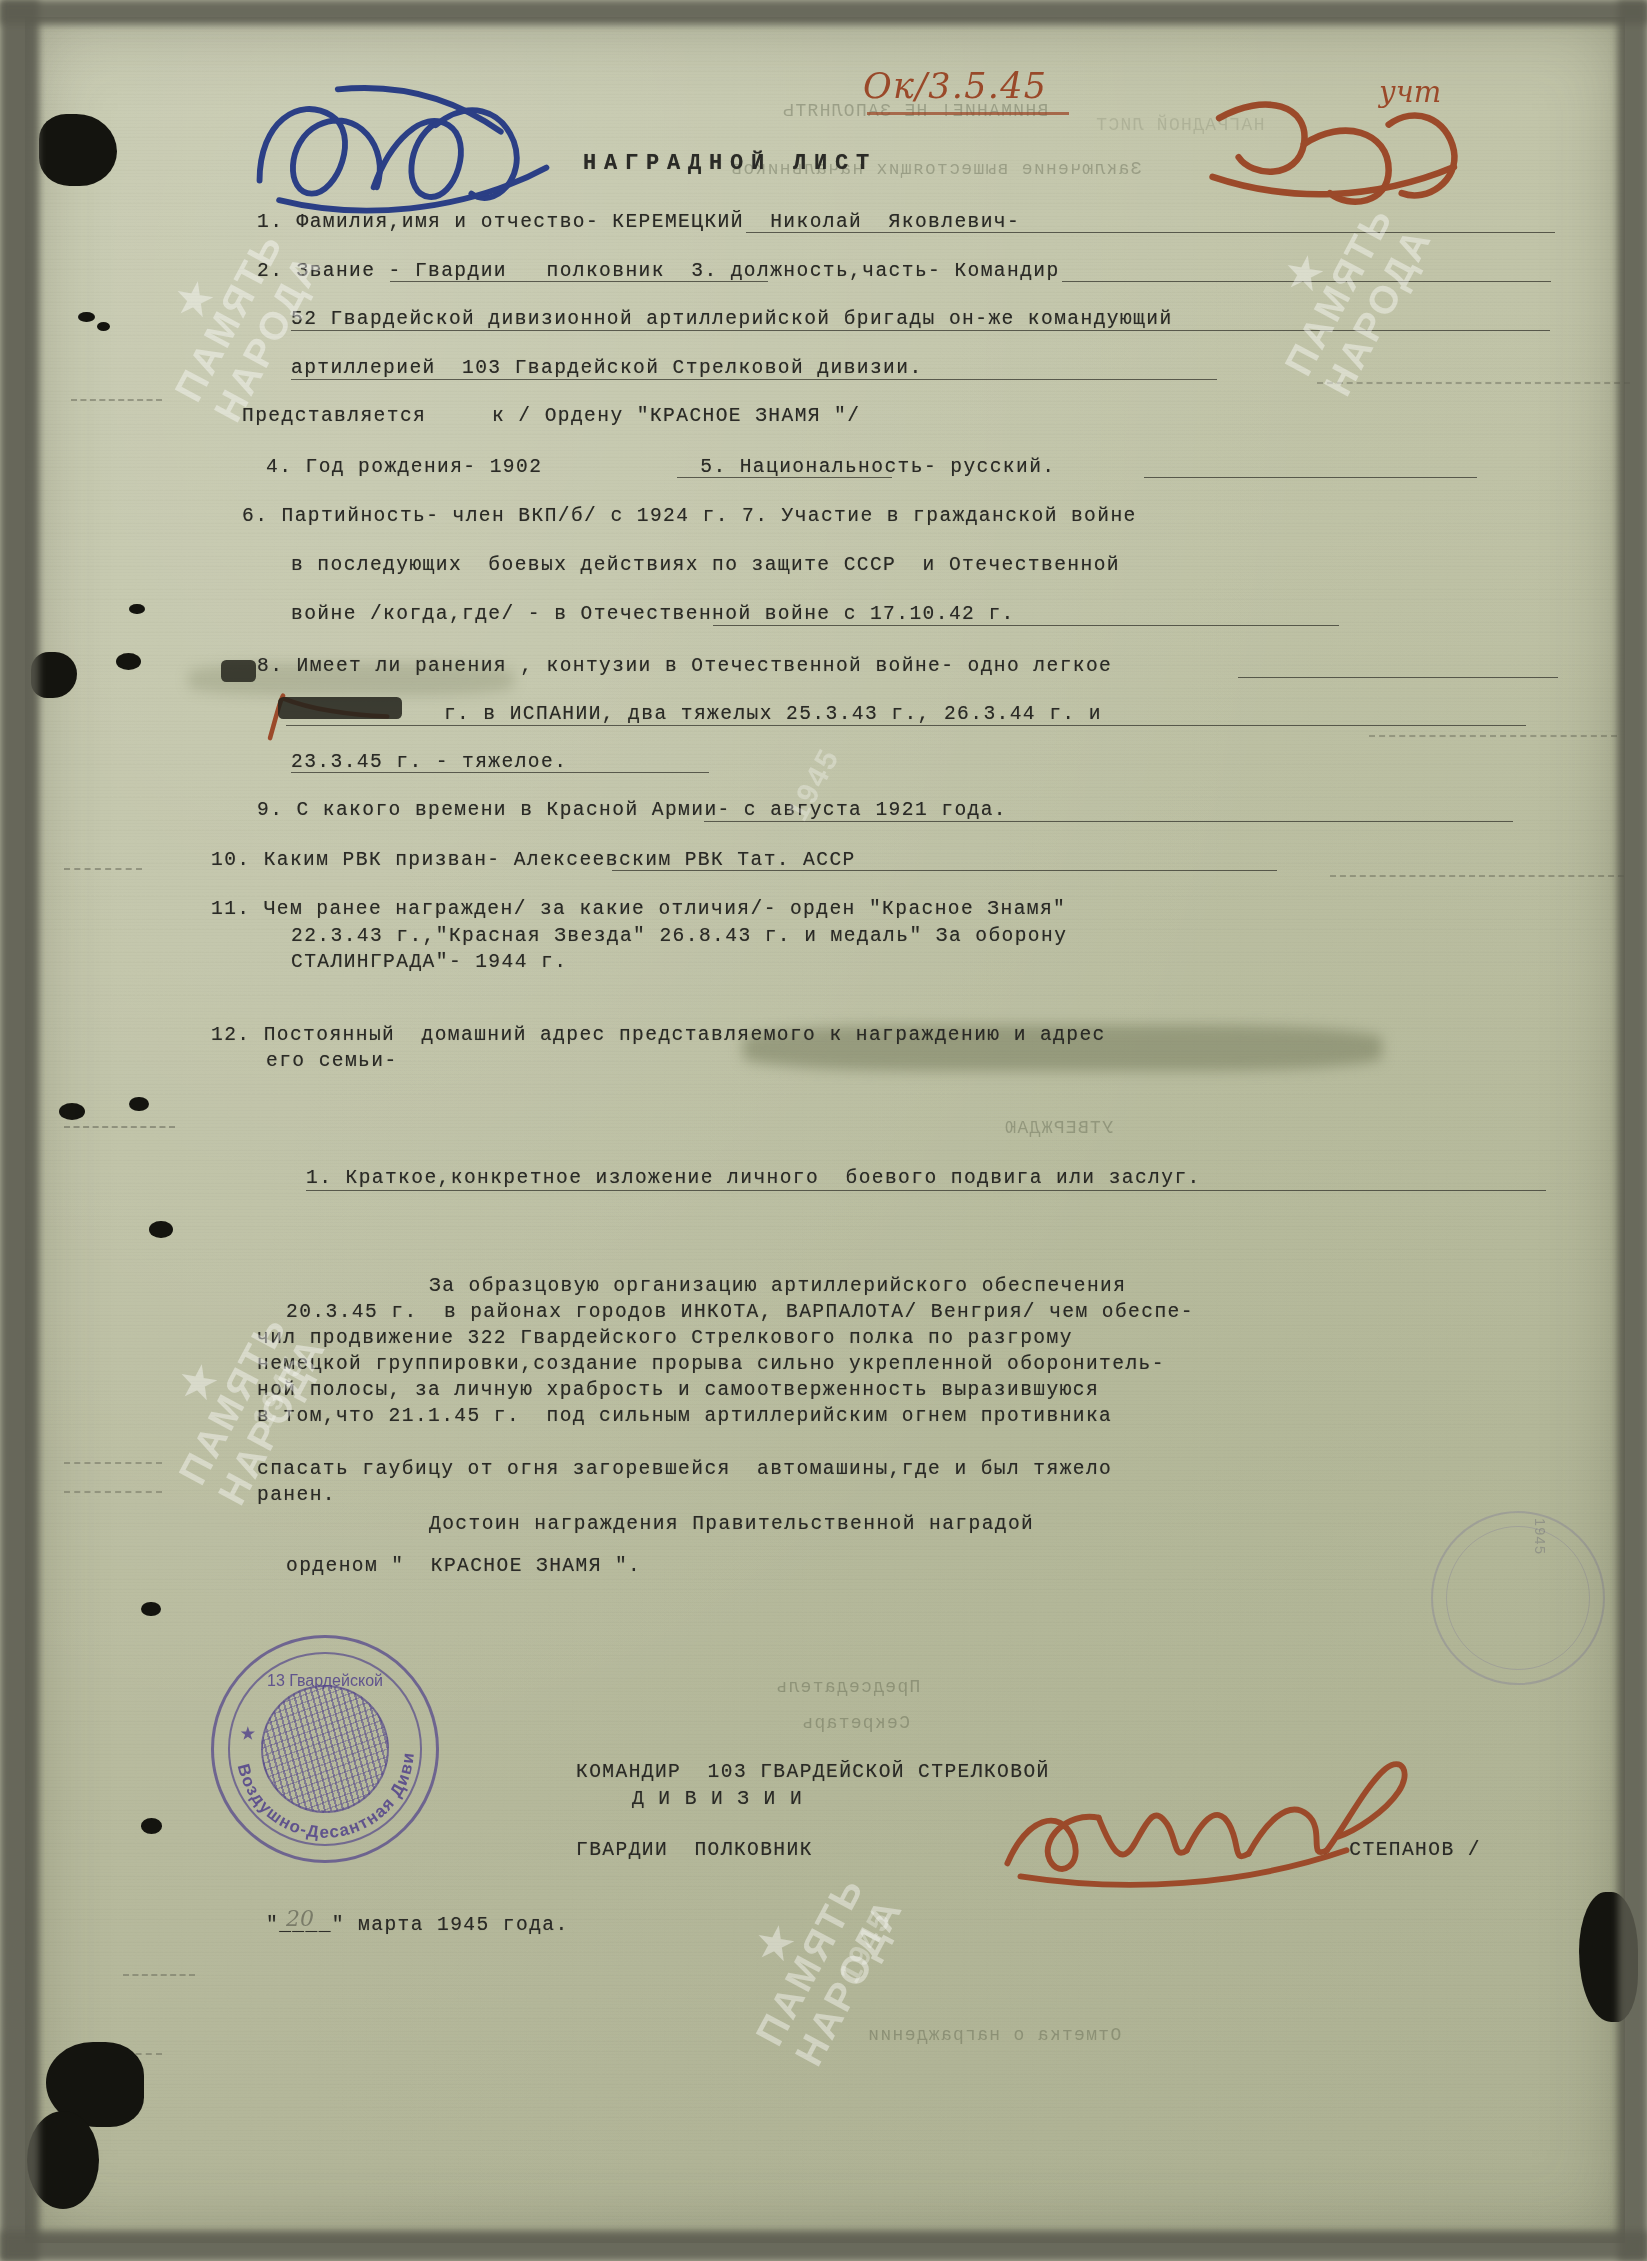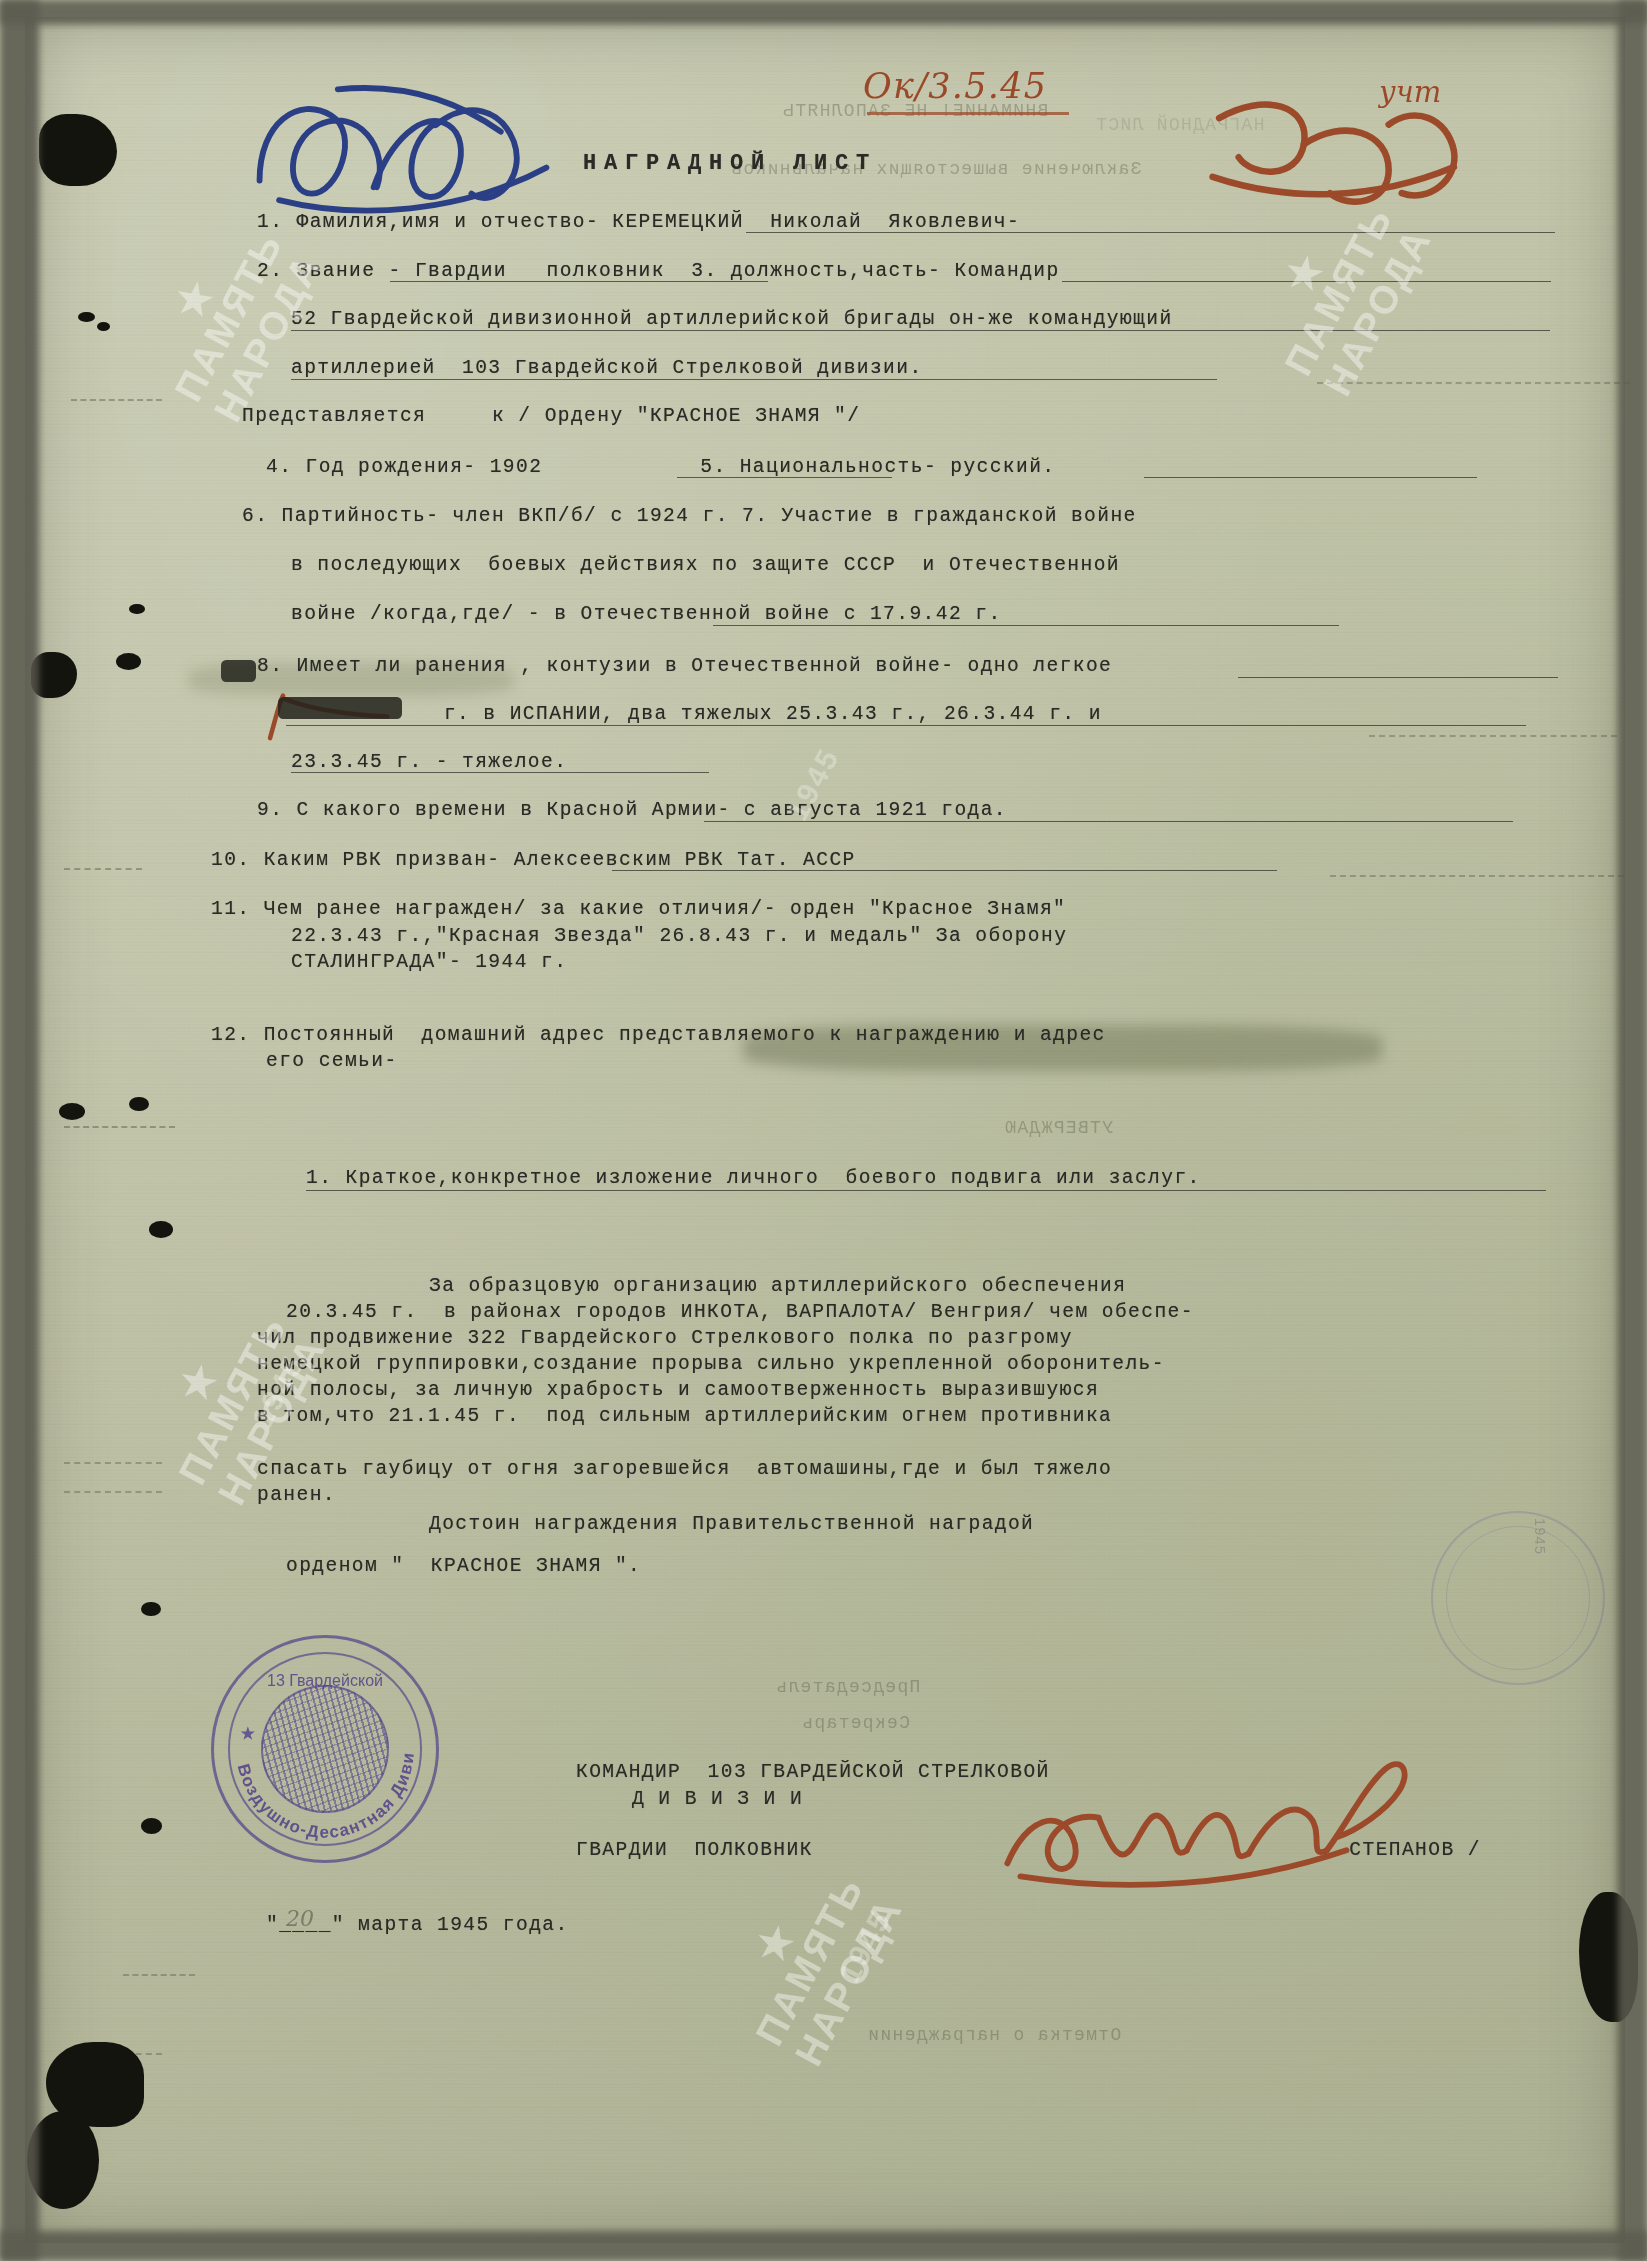--- a/index.html
+++ b/index.html
@@ -261,21 +261,21 @@
     <div class="t title" style="left:558px; top:134px;">НАГРАДНОЙ ЛИСТ</div>
 
     <div class="t" style="left:232px; top:192px;">1. Фамилия,имя и отчество- КЕРЕМЕЦКИЙ  Николай  Яковлевич-</div>
     <div class="t" style="left:232px; top:241px;">2. Звание - Гвардии   полковник  3. должность,часть- Командир</div>
     <div class="t" style="left:266px; top:289px;">52 Гвардейской дивизионной артиллерийской бригады он-же командующий</div>
     <div class="t" style="left:266px; top:338px;">артиллерией  103 Гвардейской Стрелковой дивизии.</div>
     <div class="t" style="left:217px; top:386px;">Представляется     к / Ордену "КРАСНОЕ ЗНАМЯ "/</div>
     <div class="t" style="left:241px; top:437px;">4. Год рождения- 1902            5. Национальность- русский.</div>
     <div class="t" style="left:217px; top:486px;">6. Партийность- член ВКП/б/ с 1924 г. 7. Участие в гражданской войне</div>
     <div class="t" style="left:266px; top:535px;">в последующих  боевых действиях по защите СССР  и Отечественной</div>
-    <div class="t" style="left:266px; top:584px;">войне /когда,где/ - в Отечественной войне с 17.9.42 г.</div>
+    <div class="t" style="left:266px; top:584px;">войне /когда,где/ - в Отечественной войне с 17.10.42 г.</div>
     <div class="t" style="left:232px; top:636px;">8. Имеет ли ранения , контузии в Отечественной войне- одно легкое</div>
     <div class="t" style="left:261px; top:684px;">            г. в ИСПАНИИ, два тяжелых 25.3.43 г., 26.3.44 г. и</div>
     <div class="t" style="left:266px; top:732px;">23.3.45 г. - тяжелое.</div>
     <div class="t" style="left:232px; top:780px;">9. С какого времени в Красной Армии- с августа 1921 года.</div>
     <div class="t" style="left:186px; top:830px;">10. Каким РВК призван- Алексеевским РВК Тат. АССР</div>
     <div class="t" style="left:186px; top:879px;">11. Чем ранее награжден/ за какие отличия/- орден "Красное Знамя"</div>
     <div class="t" style="left:266px; top:906px;">22.3.43 г.,"Красная Звезда" 26.8.43 г. и медаль" За оборону</div>
     <div class="t" style="left:266px; top:932px;">СТАЛИНГРАДА"- 1944 г.</div>
     <div class="t" style="left:186px; top:1005px;">12. Постоянный  домашний адрес представляемого к награждению и адрес</div>
     <div class="t" style="left:241px; top:1031px;">его семьи-</div>

